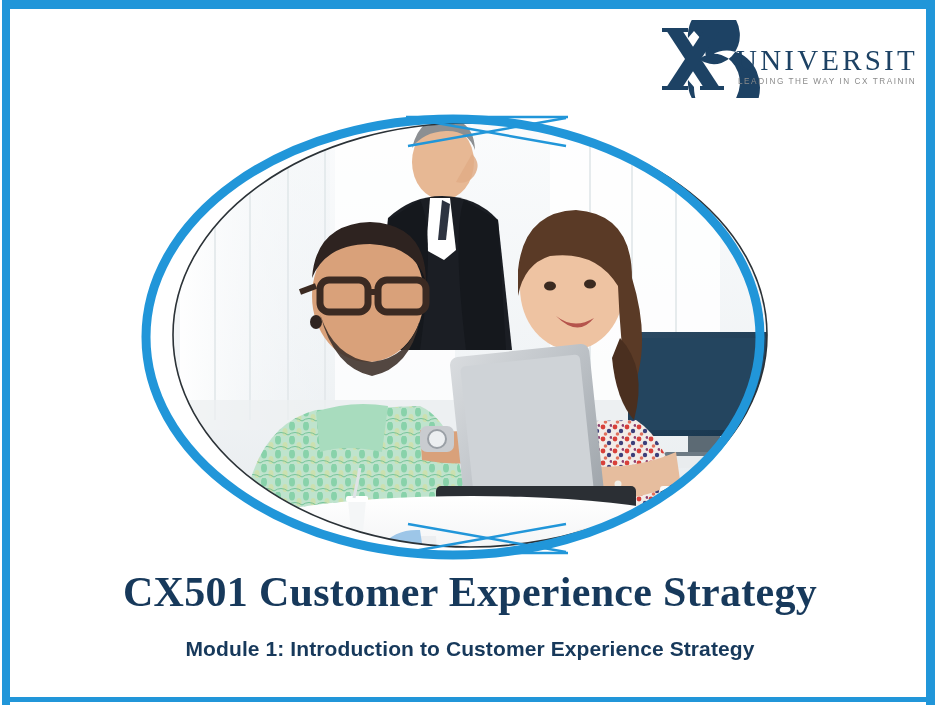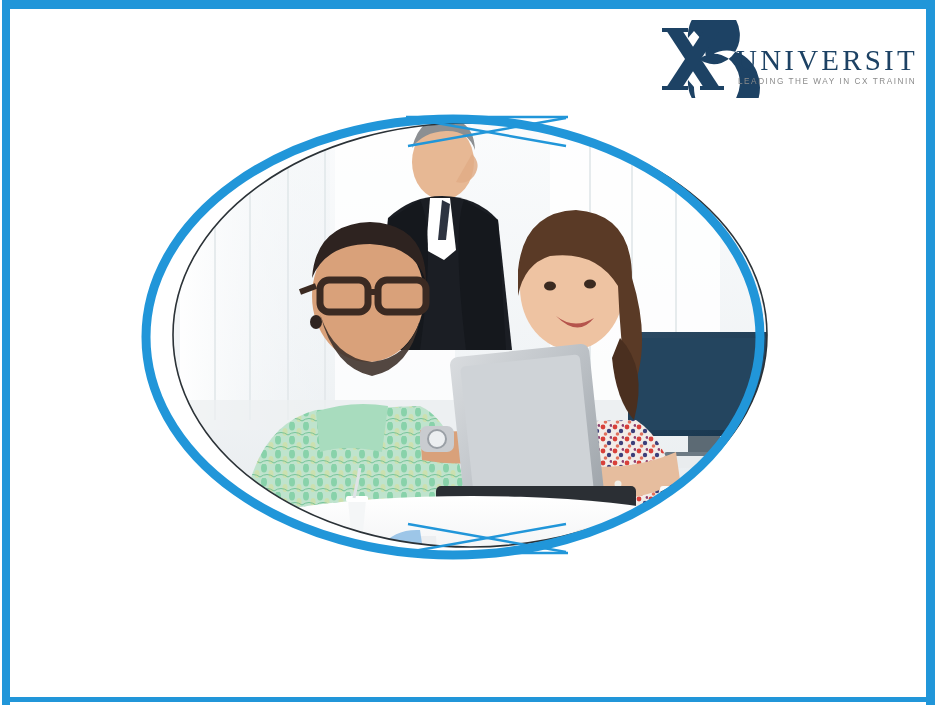--- a/index.html
+++ b/index.html
@@ -281,15 +281,17 @@
       </g>
 
       <g stroke="#2196d9" fill="none">
         <line x1="288" y1="452" x2="446" y2="424" stroke-width="2.4"></line>
         <line x1="446" y1="452" x2="288" y2="424" stroke-width="2.4"></line>
         <line x1="286" y1="453" x2="448" y2="453" stroke-width="2.4"></line>
       </g>
     </svg>
   </div>
 
-
+  <div class="title">CX501 Customer Experience Strategy</div>
+
+  <div class="subtitle">Module 1: Introduction to Customer Experience Strategy</div>
 
 </div>
 
 </body></html>

